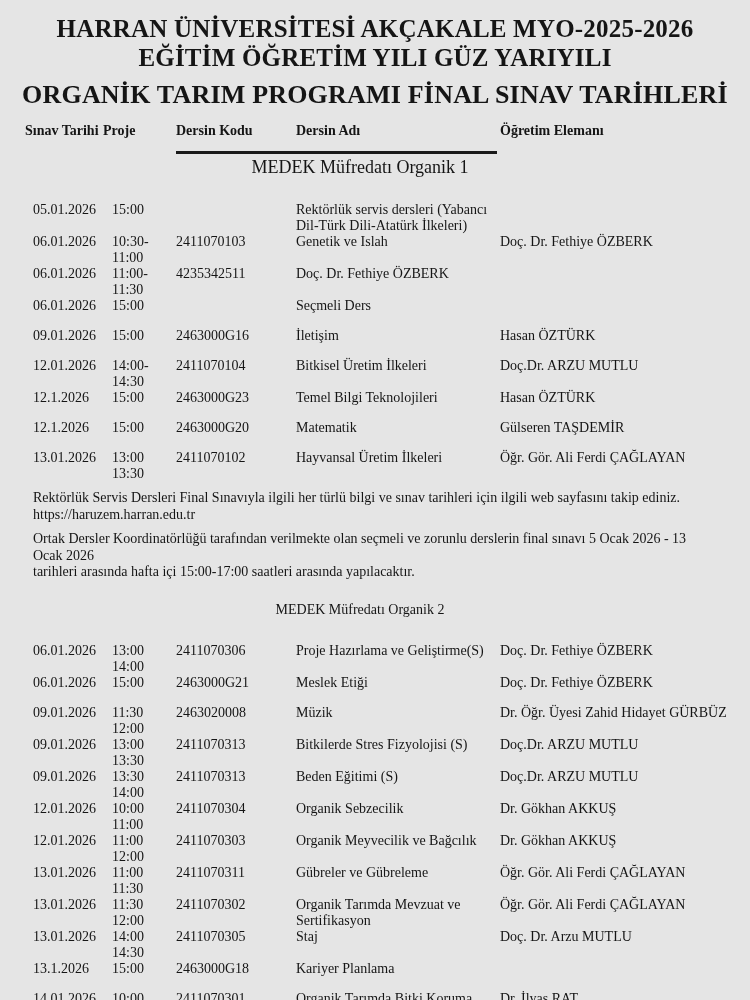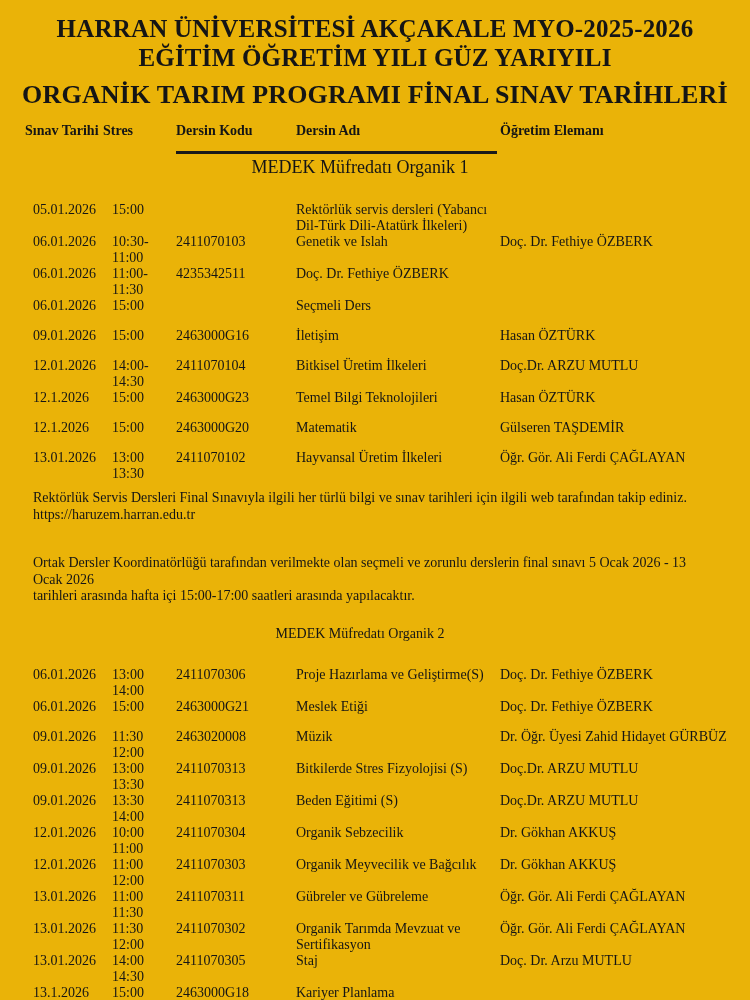--- a/index.html
+++ b/index.html
@@ -5,21 +5,21 @@
   html, body { margin: 0; padding: 0; }
   body {
     background: #ffffff;
     font-family: "Liberation Serif", "DejaVu Serif", serif;
     color: #151515;
   }
   .page {
     position: relative;
     width: 750px;
     height: 1000px;
-    background: #eab308;
+    background: #e5e5e5;
     overflow: hidden;
     box-sizing: border-box;
     padding-top: 14px;
   }
   
   .title-block { text-align: center; }
   .title-line {
     font-weight: bold;
     font-size: 25px;
     line-height: 29px;
@@ -73,37 +73,37 @@
     padding-right: 6px;
   }
   
   .note {
     margin: 0;
     padding: 0 40px 0 33px;
     font-size: 14px;
     line-height: 16.5px;
   }
   .note.first { margin-top: 8px; }
-  .note.second { margin-top: 32px; }
+  .note.second { margin-top: 8px; }
 </style>
 </head>
 <body>
 
 <div class="page">
 
   <div class="title-block">
     <div class="title-line">HARRAN ÜNİVERSİTESİ AKÇAKALE MYO-2025-2026</div>
     <div class="title-line">EĞİTİM ÖĞRETİM YILI GÜZ YARIYILI</div>
     <div class="subtitle">ORGANİK TARIM PROGRAMI FİNAL SINAV TARİHLERİ</div>
   </div>
 
   <div class="table-area">
     <div class="grid-row header-row">
       <div class="cell h-date">Sınav Tarihi</div>
-      <div class="cell h-time">Stres</div>
+      <div class="cell h-time">Proje</div>
       <div class="cell">Dersin Kodu</div>
       <div class="cell">Dersin Adı</div>
       <div class="cell">Öğretim Elemanı</div>
     </div>
   </div>
 
   <div class="divider"></div>
 
   <div class="section-heading big">MEDEK Müfredatı Organik 1</div>
 
@@ -169,21 +169,21 @@
       <div class="grid-row row">
         <div class="cell date">13.01.2026</div>
         <div class="cell time">13:00
 13:30</div>
         <div class="cell code">2411070102</div>
         <div class="cell course">Hayvansal Üretim İlkeleri</div>
         <div class="cell instructor">Öğr. Gör. Ali Ferdi ÇAĞLAYAN</div>
       </div>
     </div>
 
-  <p class="note first"><span>Rektörlük Servis Dersleri Final Sınavıyla ilgili her türlü bilgi ve sınav tarihleri için ilgili web tarafından takip ediniz.</span><br><span>https://haruzem.harran.edu.tr</span></p>
+  <p class="note first"><span>Rektörlük Servis Dersleri Final Sınavıyla ilgili her türlü bilgi ve sınav tarihleri için ilgili web sayfasını takip ediniz.</span><br><span>https://haruzem.harran.edu.tr</span></p>
 
   <p class="note second"><span>Ortak Dersler Koordinatörlüğü tarafından verilmekte olan seçmeli ve zorunlu derslerin final sınavı 5 Ocak 2026 - 13 Ocak 2026</span><br><span>tarihleri arasında hafta içi 15:00-17:00 saatleri arasında yapılacaktır.</span></p>
 
   <div class="section-heading small">MEDEK Müfredatı Organik 2</div>
 
   <div class="table-area rows">
       <div class="grid-row row">
         <div class="cell date">06.01.2026</div>
         <div class="cell time">13:00
 14:00</div>

